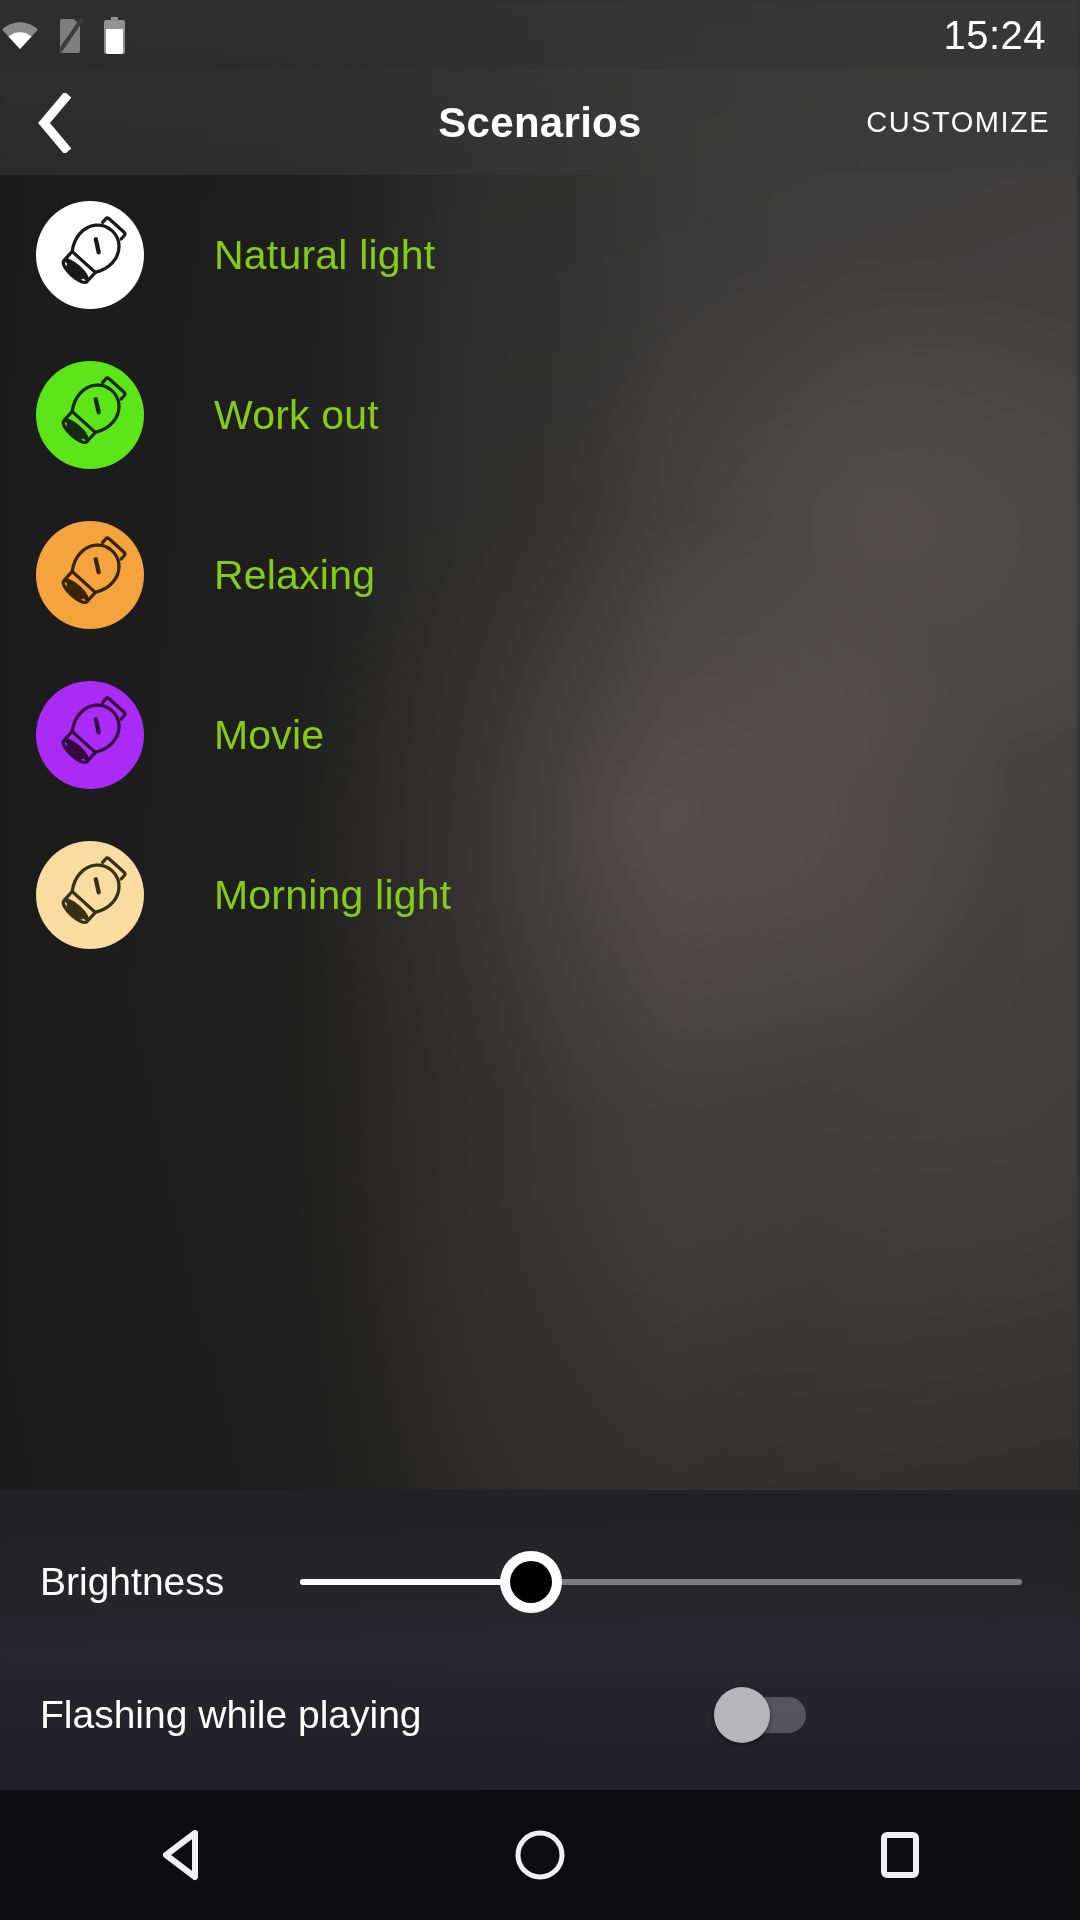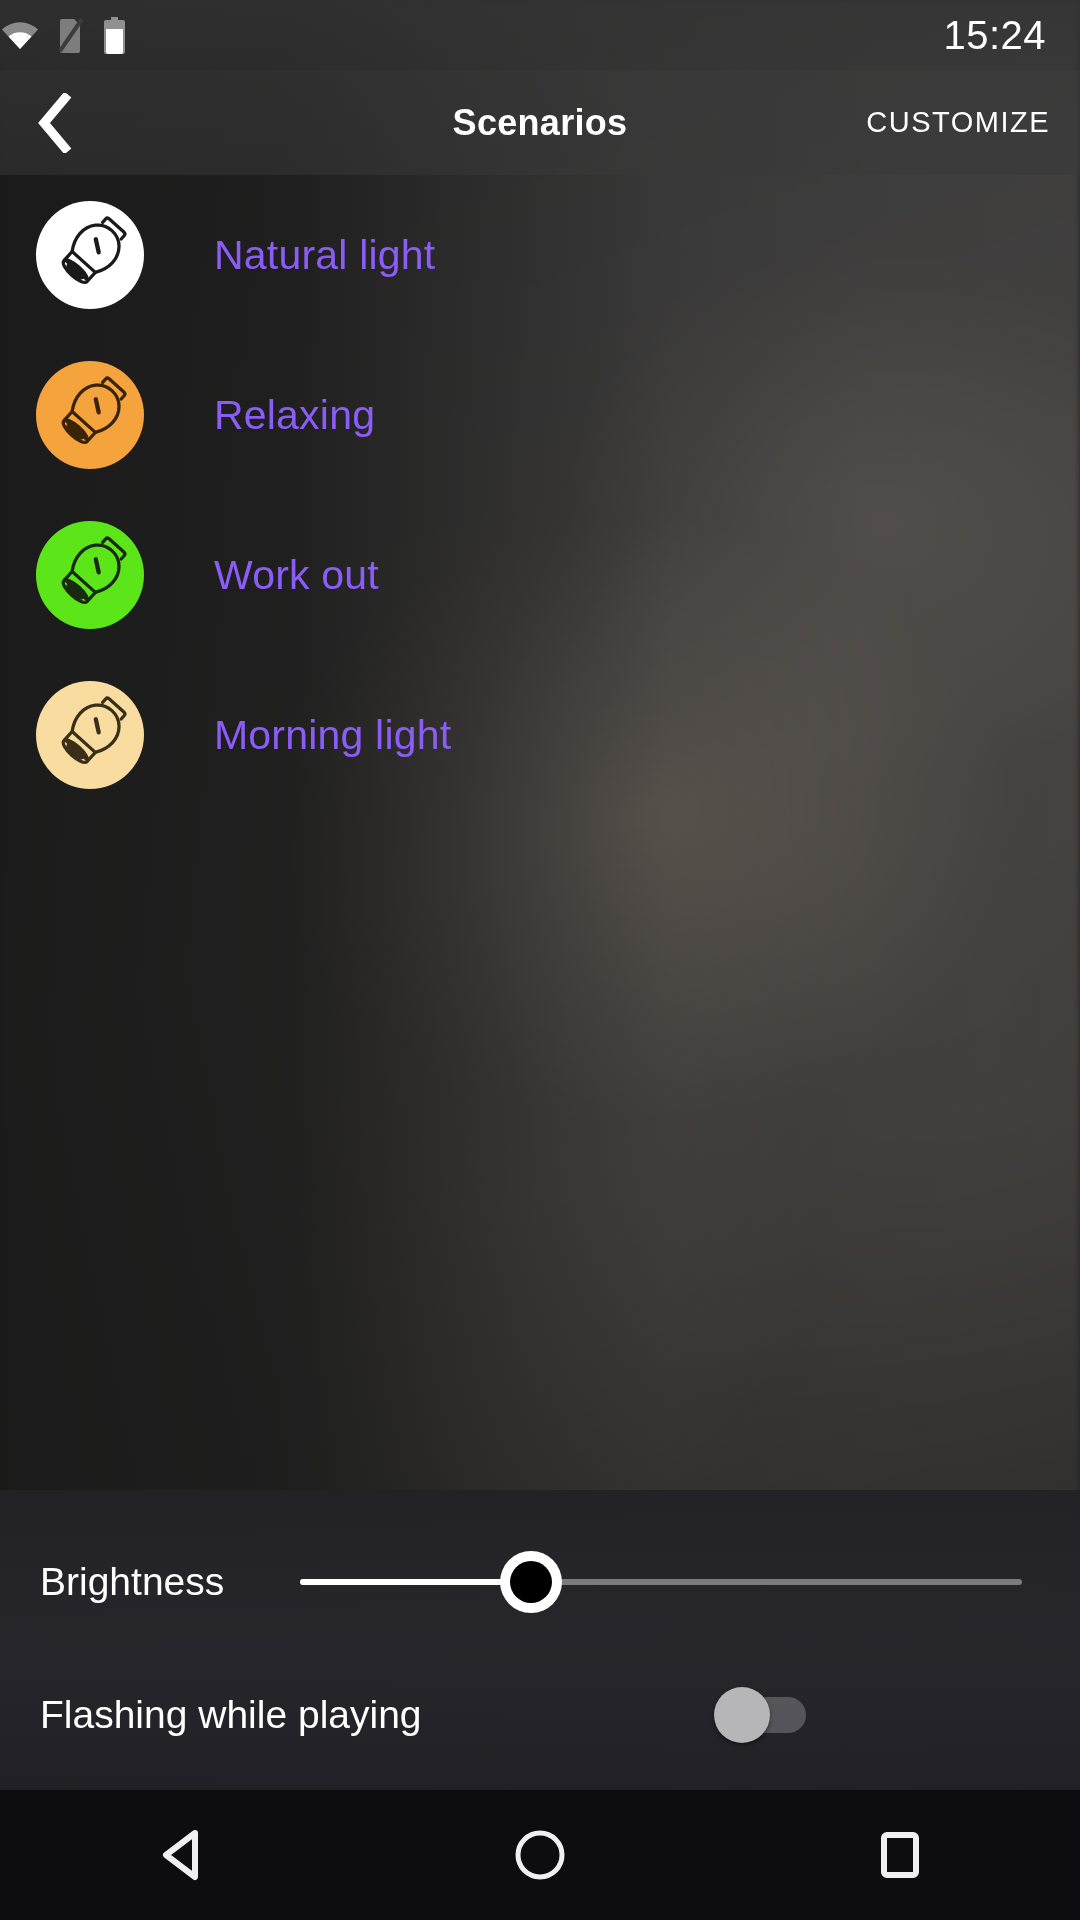--- a/index.html
+++ b/index.html
@@ -58,21 +58,21 @@
     z-index:6;
     background:linear-gradient(180deg, rgba(57,57,57,.62), rgba(57,57,57,.50));
     display:flex; align-items:center;
   }
   #back-button {
     width:112px; height:105px; display:flex; align-items:center; justify-content:center;
     cursor:pointer;
   }
   #app-title {
     position:absolute; left:0; right:0; text-align:center;
-    color:#ffffff; font-size:36px; font-weight:bold; letter-spacing:.3px;
+    color:#ffffff; font-size:42px; font-weight:bold; letter-spacing:.3px;
     pointer-events:none;
   }
   #customize-button {
     position:absolute; right:30px; top:0; height:105px;
     display:flex; align-items:center;
     color:#ffffff; font-size:29px; letter-spacing:1.5px; cursor:pointer;
   }
 
   
   #scenario-list {
@@ -82,21 +82,21 @@
   .scenario-row {
     height:160px; display:flex; align-items:center; padding-left:36px; cursor:pointer;
   }
   .bulb-circle {
     width:108px; height:108px; border-radius:50%;
     flex:0 0 108px;
     display:flex; align-items:center; justify-content:center;
   }
   .bulb-circle svg { width:78px; height:78px; display:block; }
   .scenario-label {
-    margin-left:70px; color:#8b5cf6; font-size:41px; letter-spacing:.2px;
+    margin-left:70px; color:#84cc16; font-size:41px; letter-spacing:.2px;
   }
 
   
   #control-panel {
     position:absolute; left:0; bottom:130px; width:1080px; height:300px;
     background:linear-gradient(180deg, rgba(34,34,38,.97) 0%, rgba(38,38,44,.97) 55%, rgba(32,32,38,.97) 100%);
     z-index:7;
   }
   #brightness-row {
     position:absolute; top:17px; left:0; width:1080px; height:150px;
@@ -205,48 +205,63 @@
               <ellipse cx="50" cy="78" rx="20" ry="7"></ellipse>
               <ellipse cx="50" cy="78" rx="12" ry="4" fill="#1a1a1a"></ellipse>
               <path d="M34 8 L34 2 C34 0 36 -1 38 -1 L62 -1 C64 -1 66 0 66 2 L66 8"></path>
               <path d="M42 30 L56 40" stroke-width="5.5"></path>
             </g>
           </svg>
         </div>
         <div class="scenario-label">Natural light</div>
       </div>
       <div class="scenario-row">
+        <div class="bulb-circle" style="background: rgb(92, 230, 25);">
+          <svg viewBox="0 0 100 100">
+            <g transform="rotate(42 50 50)" fill="none" stroke="#1a2a12" stroke-width="4.2" stroke-linejoin="round" stroke-linecap="round">
+              <path d="M50 8 C33 8 22 22 22 38 C22 48 26 56 30 62 L30 76 L70 76 L70 62 C74 56 78 48 78 38 C78 22 67 8 50 8 Z"></path>
+              <path d="M30 62 L70 62"></path>
+              <ellipse cx="50" cy="78" rx="20" ry="7"></ellipse>
+              <ellipse cx="50" cy="78" rx="12" ry="4" fill="#1a2a12"></ellipse>
+              <path d="M34 8 L34 2 C34 0 36 -1 38 -1 L62 -1 C64 -1 66 0 66 2 L66 8"></path>
+              <path d="M42 30 L56 40" stroke-width="5.5"></path>
+            </g>
+          </svg>
+        </div>
+        <div class="scenario-label">Work out</div>
+      </div>
+      <div class="scenario-row">
         <div class="bulb-circle" style="background: rgb(245, 163, 60);">
           <svg viewBox="0 0 100 100">
             <g transform="rotate(42 50 50)" fill="none" stroke="#3a2408" stroke-width="4.2" stroke-linejoin="round" stroke-linecap="round">
               <path d="M50 8 C33 8 22 22 22 38 C22 48 26 56 30 62 L30 76 L70 76 L70 62 C74 56 78 48 78 38 C78 22 67 8 50 8 Z"></path>
               <path d="M30 62 L70 62"></path>
               <ellipse cx="50" cy="78" rx="20" ry="7"></ellipse>
               <ellipse cx="50" cy="78" rx="12" ry="4" fill="#3a2408"></ellipse>
               <path d="M34 8 L34 2 C34 0 36 -1 38 -1 L62 -1 C64 -1 66 0 66 2 L66 8"></path>
               <path d="M42 30 L56 40" stroke-width="5.5"></path>
             </g>
           </svg>
         </div>
         <div class="scenario-label">Relaxing</div>
       </div>
       <div class="scenario-row">
-        <div class="bulb-circle" style="background: rgb(92, 230, 25);">
-          <svg viewBox="0 0 100 100">
-            <g transform="rotate(42 50 50)" fill="none" stroke="#1a2a12" stroke-width="4.2" stroke-linejoin="round" stroke-linecap="round">
-              <path d="M50 8 C33 8 22 22 22 38 C22 48 26 56 30 62 L30 76 L70 76 L70 62 C74 56 78 48 78 38 C78 22 67 8 50 8 Z"></path>
-              <path d="M30 62 L70 62"></path>
-              <ellipse cx="50" cy="78" rx="20" ry="7"></ellipse>
-              <ellipse cx="50" cy="78" rx="12" ry="4" fill="#1a2a12"></ellipse>
-              <path d="M34 8 L34 2 C34 0 36 -1 38 -1 L62 -1 C64 -1 66 0 66 2 L66 8"></path>
-              <path d="M42 30 L56 40" stroke-width="5.5"></path>
-            </g>
-          </svg>
-        </div>
-        <div class="scenario-label">Work out</div>
+        <div class="bulb-circle" style="background: rgb(170, 43, 245);">
+          <svg viewBox="0 0 100 100">
+            <g transform="rotate(42 50 50)" fill="none" stroke="#35093f" stroke-width="4.2" stroke-linejoin="round" stroke-linecap="round">
+              <path d="M50 8 C33 8 22 22 22 38 C22 48 26 56 30 62 L30 76 L70 76 L70 62 C74 56 78 48 78 38 C78 22 67 8 50 8 Z"></path>
+              <path d="M30 62 L70 62"></path>
+              <ellipse cx="50" cy="78" rx="20" ry="7"></ellipse>
+              <ellipse cx="50" cy="78" rx="12" ry="4" fill="#35093f"></ellipse>
+              <path d="M34 8 L34 2 C34 0 36 -1 38 -1 L62 -1 C64 -1 66 0 66 2 L66 8"></path>
+              <path d="M42 30 L56 40" stroke-width="5.5"></path>
+            </g>
+          </svg>
+        </div>
+        <div class="scenario-label">Movie</div>
       </div>
       <div class="scenario-row">
         <div class="bulb-circle" style="background: rgb(248, 220, 160);">
           <svg viewBox="0 0 100 100">
             <g transform="rotate(42 50 50)" fill="none" stroke="#3a2f18" stroke-width="4.2" stroke-linejoin="round" stroke-linecap="round">
               <path d="M50 8 C33 8 22 22 22 38 C22 48 26 56 30 62 L30 76 L70 76 L70 62 C74 56 78 48 78 38 C78 22 67 8 50 8 Z"></path>
               <path d="M30 62 L70 62"></path>
               <ellipse cx="50" cy="78" rx="20" ry="7"></ellipse>
               <ellipse cx="50" cy="78" rx="12" ry="4" fill="#3a2f18"></ellipse>
               <path d="M34 8 L34 2 C34 0 36 -1 38 -1 L62 -1 C64 -1 66 0 66 2 L66 8"></path>

